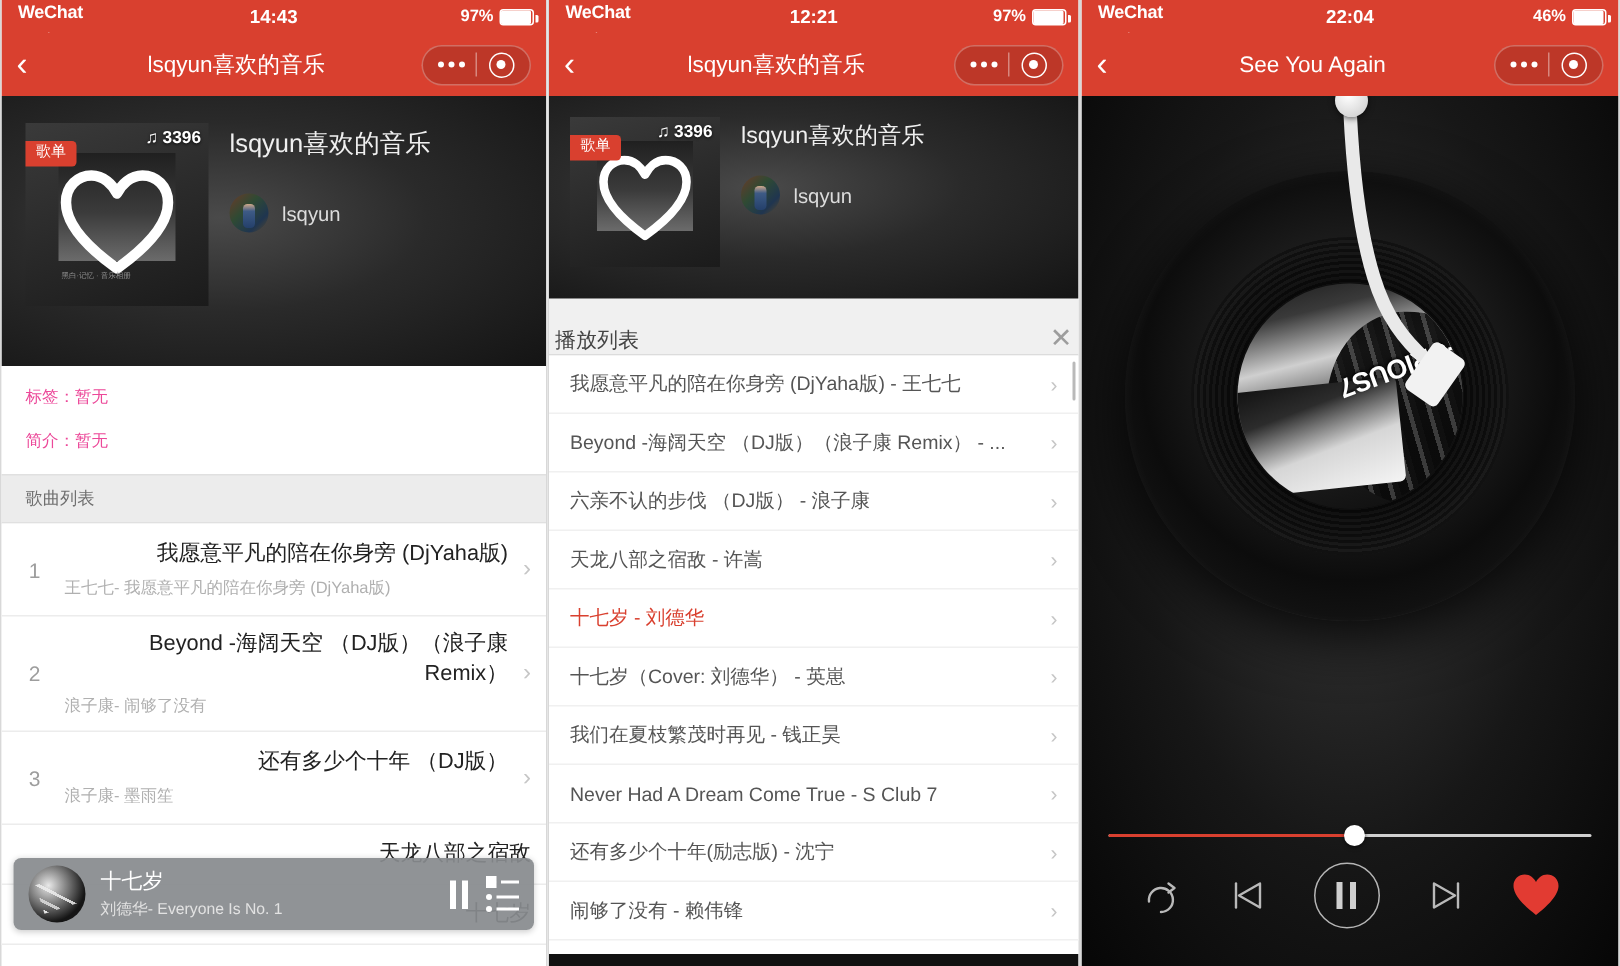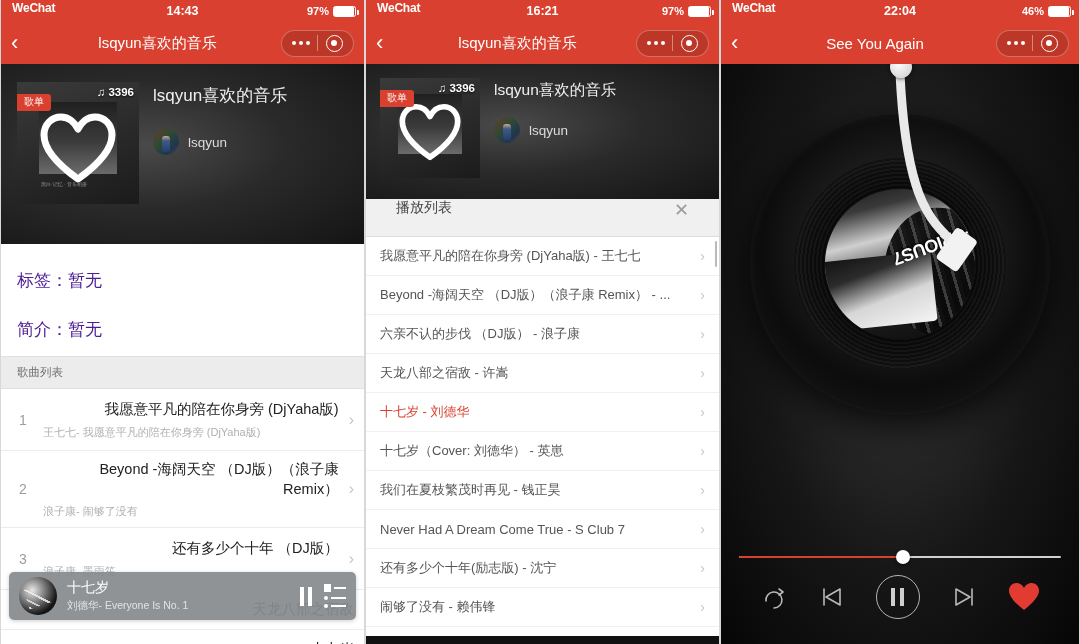--- a/index.html
+++ b/index.html
@@ -122,21 +122,21 @@
     position: relative;
   }
   .avatar::after {
     content:""; position:absolute; left:9px; top:7px; width:8px; height:16px;
     background: linear-gradient(180deg,#cfa98a 0%,#3e5b86 30%,#24406b 100%); border-radius: 3px;
   }
   .hero-owner span { color: #dcdcdc; font-size: 13.5px; }
 
   
   .meta { background: #fff; padding: 6px 16px 8px; }
-  .meta-row { color: #4c1d95; font-size: 17px; padding: 7px 0; margin-top: 12px; }
+  .meta-row { color: #ec4899; font-size: 11px; padding: 7px 0; }
   .section-head {
     background: #ececec; color: #6e6e6e; font-size: 11.5px;
     padding: 8px 16px; border-top: 1px solid #e0e0e0; border-bottom: 1px solid #e0e0e0;
   }
 
   
   .songlist { background: #fff; }
   .songrow {
     display: flex; align-items: center; padding: 9px 10px 9px 12px;
     border-bottom: 1px solid #ececec; gap: 10px; min-height: 62px;
@@ -178,21 +178,21 @@
 
   
   .hero-mid { height: 135px; }
   .hero-mid .hero-inner { padding: 14px 14px; }
   .hero-mid .cover { width: 100px; height: 100px; }
   .hero-mid .cover .photo { left: 18px; top: 16px; width: 64px; height: 60px; }
   .hero-mid .cover .heart { width: 62px; height: 57px; }
   .hero-mid .hero-title { font-size: 15.5px; margin-bottom: 16px; }
   .pl-head {
     height: 38px; background: #f0f0f0; border-bottom: 1px solid #dcdcdc;
-    display: flex; align-items: flex-start; padding: 0 30px;
+    display: flex; align-items: flex-end; padding: 0 4px;
     color: #444; font-size: 14px;
   }
   .pl-close { margin-left: auto; color: #9d9d9d; font-size: 18px; font-weight: 300; }
   .pl-list { background: #fff; position: relative; }
   .pl-row {
     height: 39px; display: flex; align-items: center; gap: 8px;
     padding: 0 14px; border-bottom: 1px solid #f0f0f0;
     color: #555; font-size: 13px; white-space: nowrap; overflow: hidden;
   }
   .pl-row.active { color: #d9402f; }
@@ -422,21 +422,21 @@
         <span class="dots">
             <i></i>
             <i></i>
             <i></i>
             <i></i>
             <i></i>
           </span>
         <span class="sb-carrier">WeChat</span>
         <span class="wifi">◕</span>
       </div>
-      <div class="sb-time">16:21</div>
+      <div class="sb-time">12:21</div>
       <div class="sb-right">
         <span>97%</span>
         <span class="battery">
             <i style="width:97%"></i>
           </span>
       </div>
     </div>
 
     <div class="navbar">
       <div class="nav-back">‹</div>

